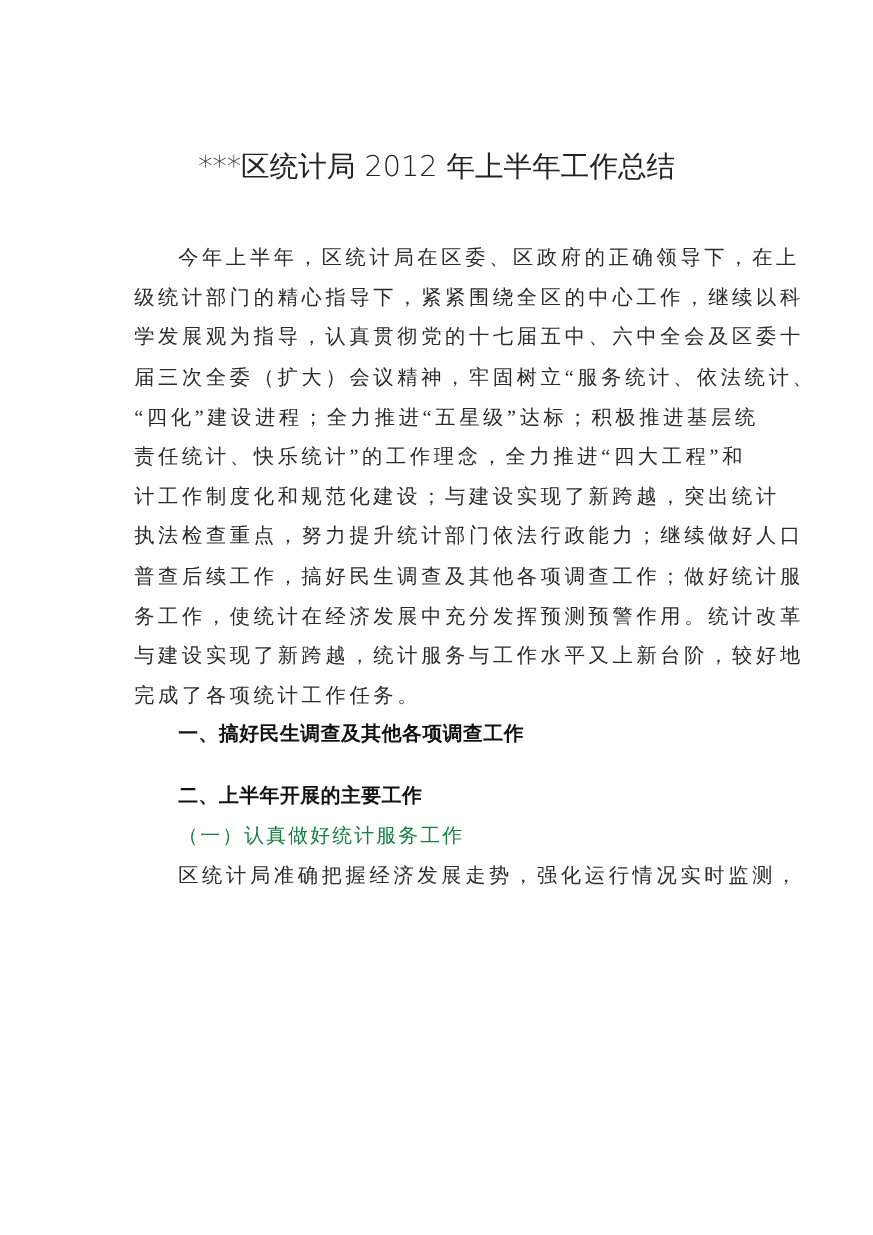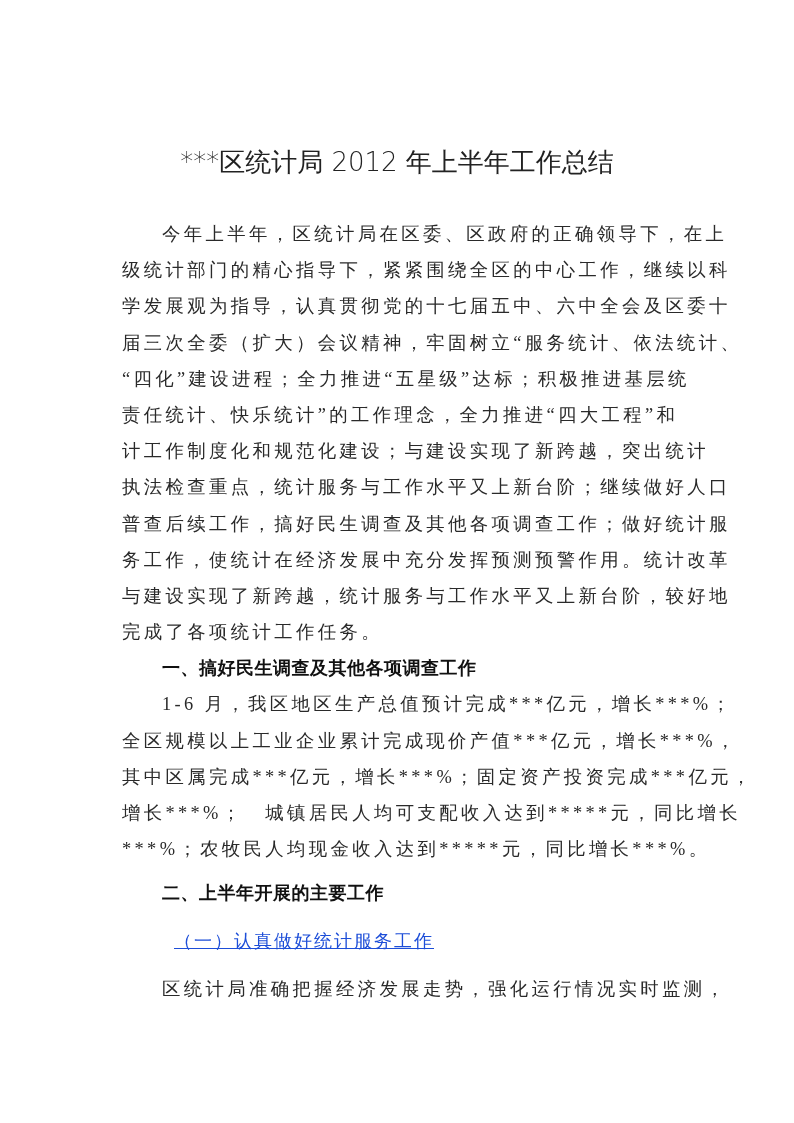--- a/index.html
+++ b/index.html
@@ -1,58 +1,51 @@
 <!DOCTYPE html>
 <html><head>
 <meta charset="utf-8">
 <style>
   html, body { margin:0; padding:0; background:#ffffff; }
   body { width:794px; height:1123px; position:relative; overflow:hidden;
          font-family:"DejaVu Serif", serif; color:#1a1a1a; }
   .title { position:absolute; left:0; top:134px; width:794px; text-align:center;
            font-family:"DejaVu Sans", sans-serif; font-size:26px; font-weight:300;
-           letter-spacing:0px; color:#222;margin-top:11px; }
+           letter-spacing:0px; color:#222; }
   .content { position:absolute; left:122px; top:216px; width:556px; }
   .para { font-size:18.4px; line-height:36.2px; letter-spacing:3.35px;
           text-align:justify; text-align-last:left; margin:0; color:#2a2a2a;font-family:Liberation Serif, serif; }
   .heading { font-family:"DejaVu Sans", sans-serif; font-size:18px; font-weight:bold;
              line-height:36px; margin:0; padding-left:40px; color:#111; letter-spacing:0.5px; }
-  .subheading { font-size:18px; line-height:36px; margin:12px; padding-left:40px; color:#1d4ed8; letter-spacing:2px;text-decoration:underline; }
+  .subheading { font-size:18px; line-height:36px; margin:0; padding-left:40px; color:#15803d; letter-spacing:2px; }
   .line { display:block; white-space:nowrap; }
 </style>
 </head>
 <body>
 
 <div class="title">***区统计局 2012 年上半年工作总结</div>
 
 <div class="content">
   <div class="para">
     <span class="line" style="padding-left:40px">今年上半年，区统计局在区委、区政府的正确领导下，在上</span>
     <span class="line">级统计部门的精心指导下，紧紧围绕全区的中心工作，继续以科</span>
     <span class="line">学发展观为指导，认真贯彻党的十七届五中、六中全会及区委十</span>
     <span class="line">届三次全委（扩大）会议精神，牢固树立“服务统计、依法统计、</span>
     <span class="line">“四化”建设进程；全力推进“五星级”达标；积极推进基层统</span>
     <span class="line">责任统计、快乐统计”的工作理念，全力推进“四大工程”和</span>
     <span class="line">计工作制度化和规范化建设；与建设实现了新跨越，突出统计</span>
-    <span class="line">执法检查重点，统计服务与工作水平又上新台阶；继续做好人口</span>
+    <span class="line">执法检查重点，努力提升统计部门依法行政能力；继续做好人口</span>
     <span class="line">普查后续工作，搞好民生调查及其他各项调查工作；做好统计服</span>
     <span class="line">务工作，使统计在经济发展中充分发挥预测预警作用。统计改革</span>
     <span class="line">与建设实现了新跨越，统计服务与工作水平又上新台阶，较好地</span>
     <span class="line">完成了各项统计工作任务。</span>
   </div>
 
   <div class="heading">一、搞好民生调查及其他各项调查工作</div>
 
-  <div class="para">
-    <span class="line" style="padding-left:40px">1-6 月，我区地区生产总值预计完成***亿元，增长***%；</span>
-    <span class="line">全区规模以上工业企业累计完成现价产值***亿元，增长***%，</span>
-    <span class="line">其中区属完成***亿元，增长***%；固定资产投资完成***亿元，</span>
-    <span class="line">增长***%；　城镇居民人均可支配收入达到*****元，同比增长</span>
-    <span class="line">***%；农牧民人均现金收入达到*****元，同比增长***%。</span>
-  </div>
 
-  <div class="heading" style="margin-top:8px">二、上半年开展的主要工作</div>
+  <div class="heading" style="margin-top:20px">二、上半年开展的主要工作</div>
   <div class="subheading">（一）认真做好统计服务工作</div>
 
   <div class="para">
     <span class="line" style="padding-left:40px">区统计局准确把握经济发展走势，强化运行情况实时监测，</span>
   </div>
 </div>
 
 </body></html>

